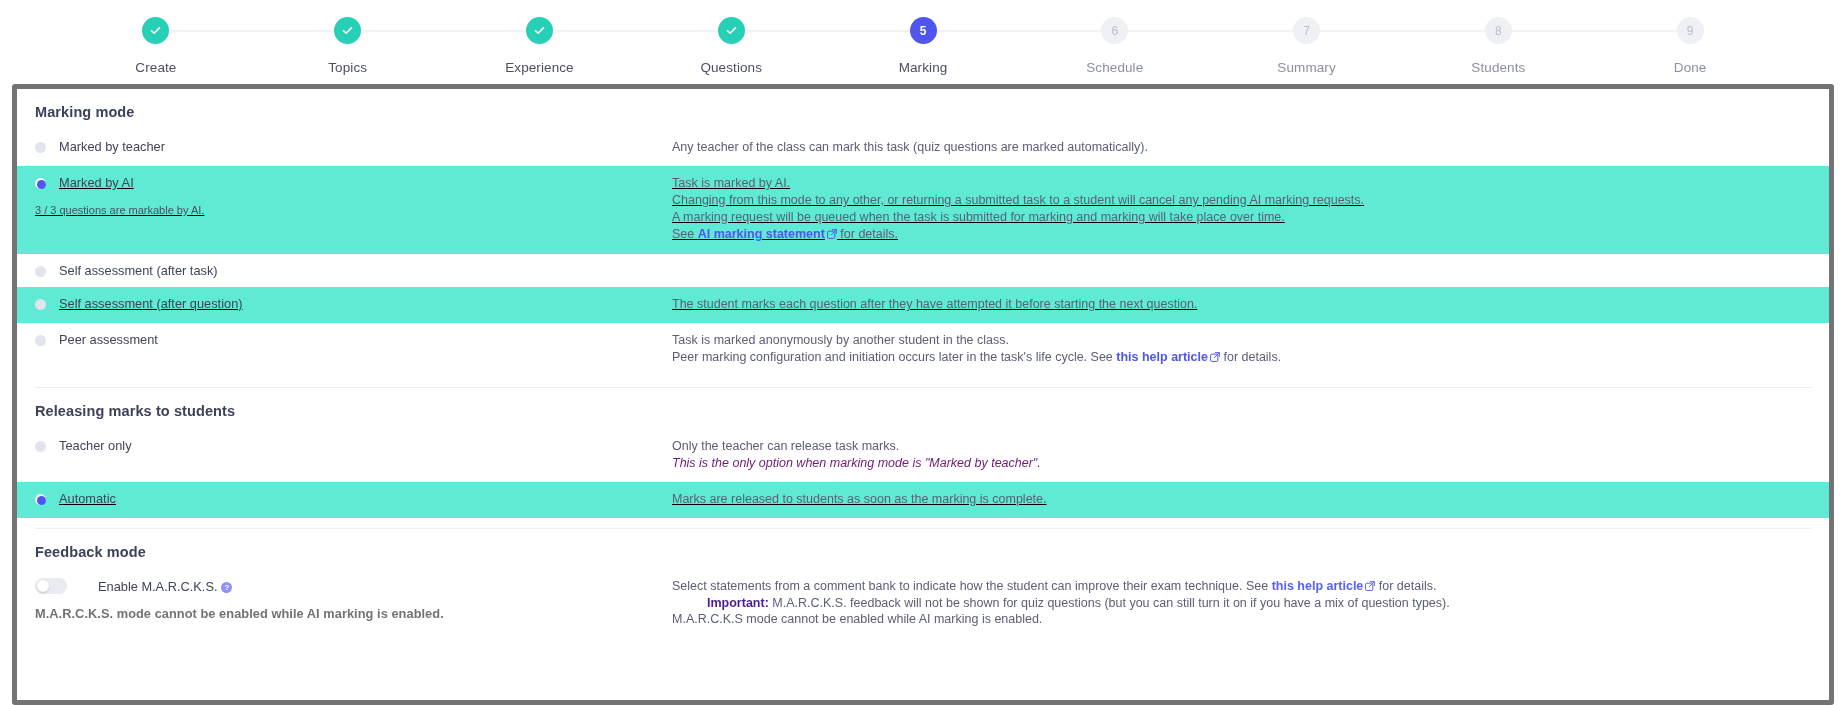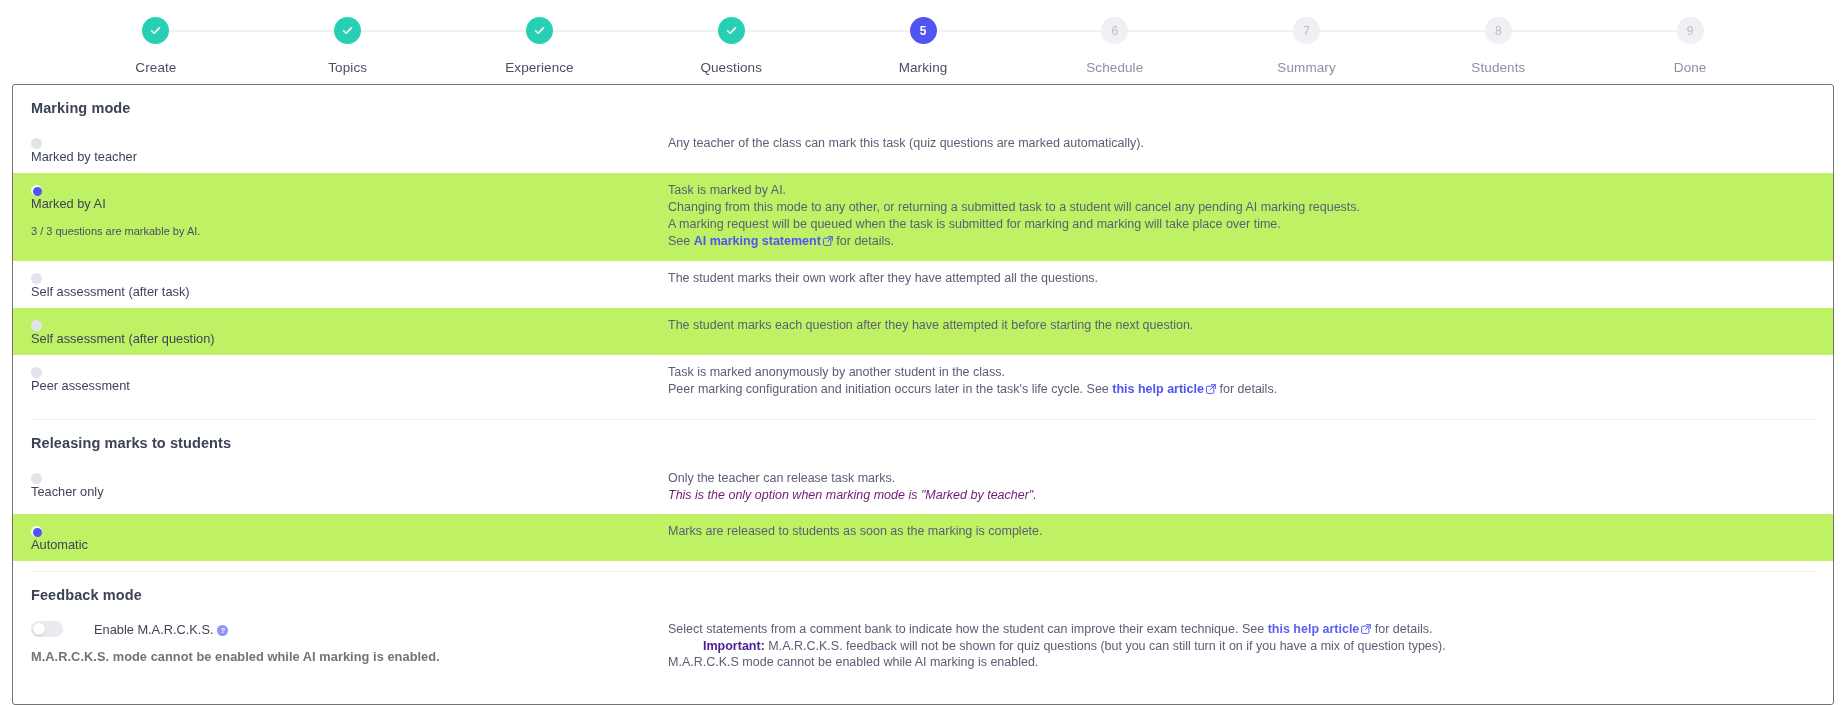--- a/index.html
+++ b/index.html
@@ -65,49 +65,49 @@
     font-size: 13.5px;
     color: #4a4f63;
     letter-spacing: .1px;
     white-space: nowrap;
   }
   .step-label.pending { color: #8b90a3; }
 
   
   .card {
     margin: 1px 12px 0 12px;
-    border: 1px solid #737373;
+    border: 5px solid #737373;
     border-radius: 3px;
     background: #ffffff;
     height: 621px;
     overflow: hidden;
   }
   .section-title {
     font-size: 14.5px;
     font-weight: 700;
     color: #3c4257;
     padding: 15px 0 0 18px;
     letter-spacing: .1px;
   }
 
   .opt-list { margin-top: 10px; }
   .opt-row {
     display: flex;
     align-items: flex-start;
     padding: 9px 18px 9px 18px;
     min-height: 31px;
   }
-  .opt-row.shaded { background: #bef264; }
+  .opt-row.shaded { background: #5eead4; text-decoration: underline; }
   .opt-left {
     width: 637px;
     flex: 0 0 637px;
     display: flex;
     flex-direction: column;
   }
-  .opt-left-top { display: flex; align-items: flex-start; flex-direction: column; }
+  .opt-left-top { display: flex; align-items: flex-start; }
   .radio {
     width: 11px; height: 11px;
     border-radius: 50%;
     background: #e2e4ec;
     margin-top: 3px;
     margin-right: 13px;
     flex: 0 0 11px;
     display: inline-block;
     position: relative;
   }
@@ -326,23 +326,20 @@
                 <path d="M5.4 6.6L11.1 0.9" stroke="#4f55f1" stroke-width="1.2" stroke-linecap="round"></path>
               </svg></span><span> for details.</span></span>
         </div>
       </div>
       <div class="opt-row">
         <div class="opt-left">
           <div class="opt-left-top">
             <span class="radio"></span>
             <span class="opt-label">Self assessment (after task)</span>
           </div>
-        </div>
-        <div class="opt-right">
-          <span class="line">The student marks their own work after they have attempted all the questions.</span>
         </div>
       </div>
       <div class="opt-row shaded">
         <div class="opt-left">
           <div class="opt-left-top">
             <span class="radio"></span>
             <span class="opt-label">Self assessment (after question)</span>
           </div>
         </div>
         <div class="opt-right">

